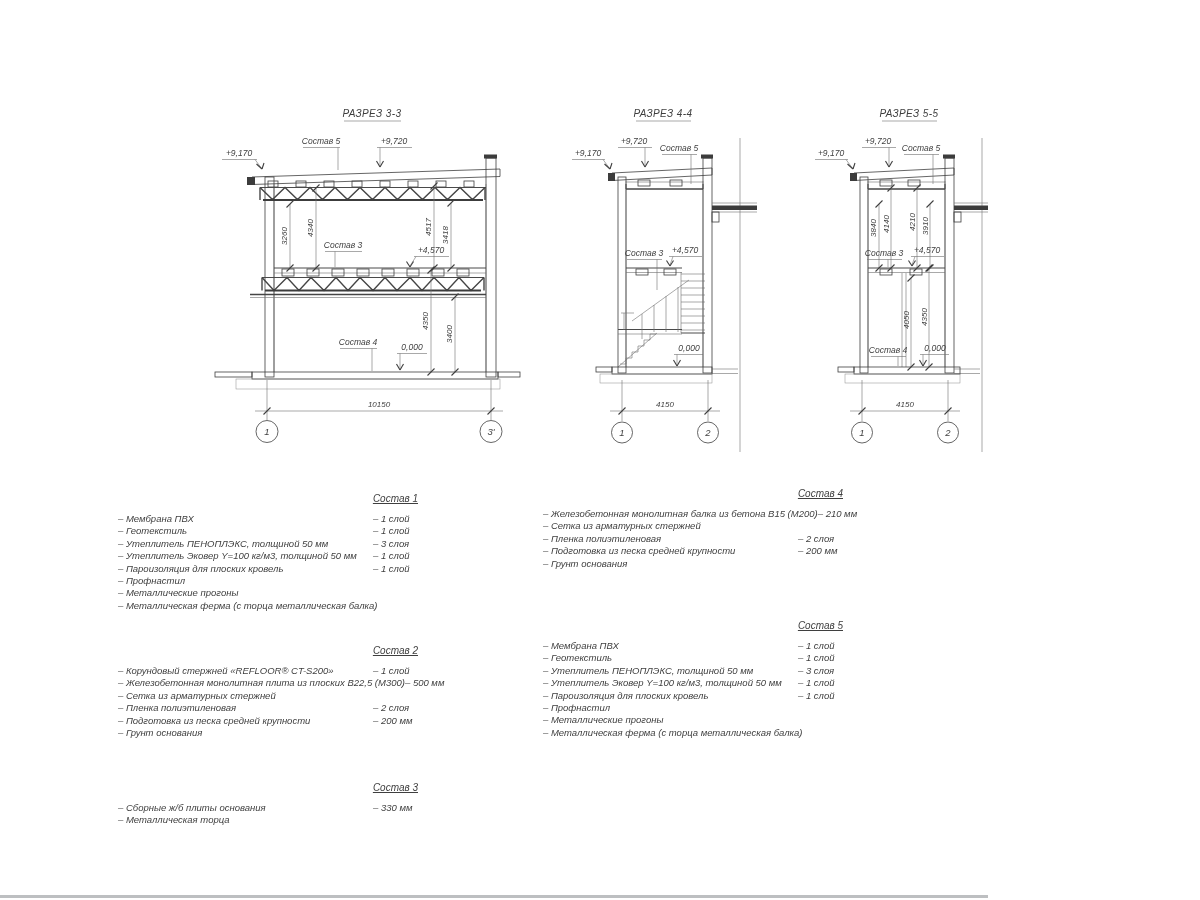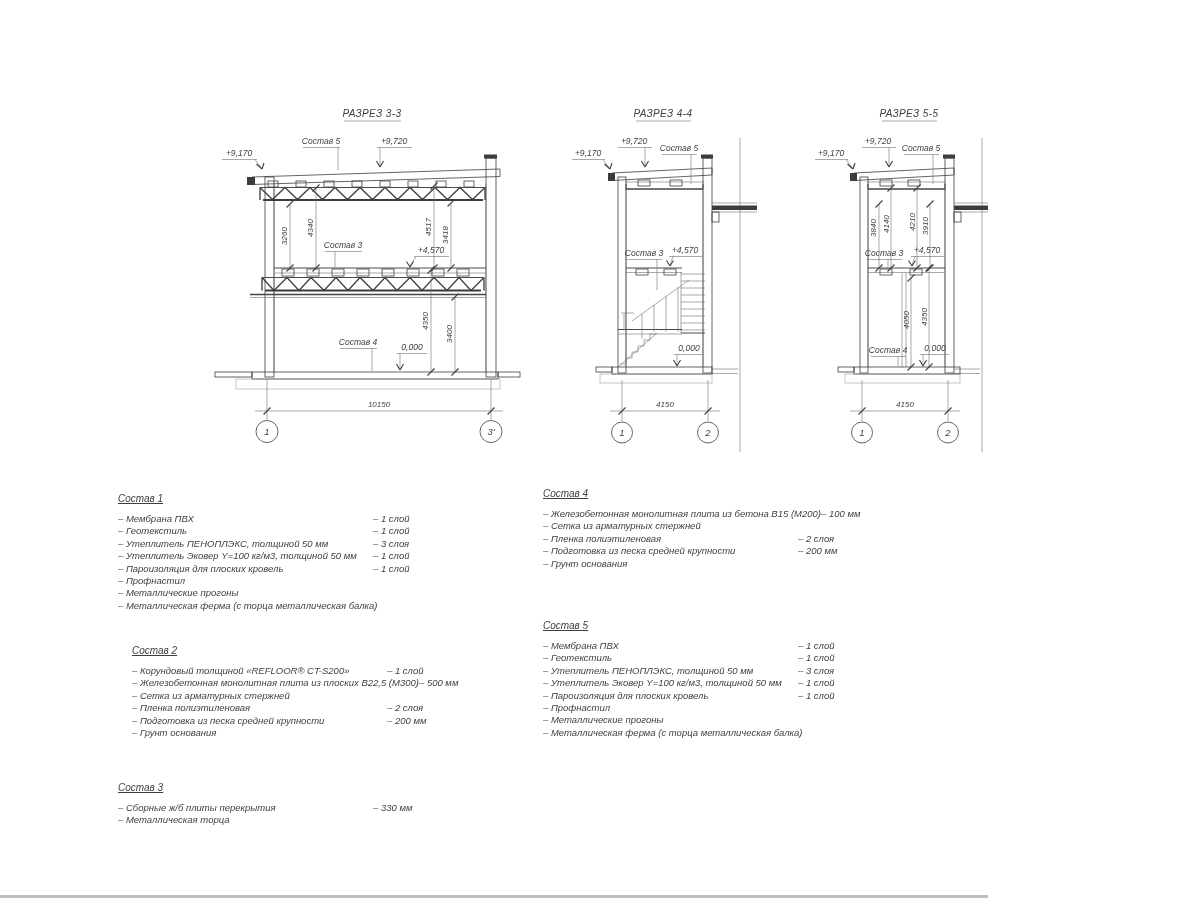--- a/index.html
+++ b/index.html
@@ -12,21 +12,21 @@
   .t-axis{font-size:9.5px;}
   .ln{stroke:#4a4a4a;stroke-width:1;fill:none;}
   .ln-thin{stroke:#6f6f6f;stroke-width:.6;fill:none;}
   .ln-xtra{stroke:#8a8a8a;stroke-width:.5;fill:none;}
   .ln-med{stroke:#454545;stroke-width:1.4;fill:none;}
   .ln-thick{stroke:#3c3c3c;stroke-width:2;fill:none;}
   .tick{stroke:#3f3f3f;stroke-width:1.1;fill:none;}
   .outl{stroke:#3f3f3f;stroke-width:.8;fill:none;}
   .dark{fill:#3c3c3c;stroke:none;}
   .comp-list{position:absolute;width:300px;color:#3f3f3f;font-style:italic;font-size:9.5px;}
-  .comp-title{text-align:left;text-decoration:underline;font-size:10px;margin:0 0 9px 0;font-weight:normal;}
+  .comp-title{text-align:right;text-decoration:underline;font-size:10px;margin:0 0 9px 0;font-weight:normal;}
   .comp-row{display:flex;line-height:12.4px;white-space:nowrap;}
   .comp-row .n{flex:1;overflow:visible;}
   .comp-row .v{width:45px;flex:none;}
   #bottombar{position:absolute;left:0;top:895px;width:1200px;height:3px;background:#bdbfc1;}
 </style>
 </head>
 <body>
 
 <div id="canvas">
 
@@ -422,24 +422,24 @@
   <div class="comp-row">
         <span class="n">– Металлические прогоны</span>
         <span class="v"></span>
       </div>
   <div class="comp-row">
         <span class="n">– Металлическая ферма (с торца металлическая балка)</span>
         <span class="v"></span>
       </div>
 </div>
 
-<div class="comp-list" style="left:132px;top:645px;">
+<div class="comp-list" style="left:118px;top:645px;">
   <div class="comp-title">Состав 2</div>
   <div class="comp-row">
-        <span class="n">– Корундовый толщиной «REFLOOR® CT-S200»</span>
+        <span class="n">– Корундовый стержней «REFLOOR® CT-S200»</span>
         <span class="v">– 1 слой</span>
       </div>
   <div class="comp-row">
         <span class="n">– Железобетонная  монолитная плита из плоских В22,5 (М300)</span>
         <span class="v">– 500 мм</span>
       </div>
   <div class="comp-row">
         <span class="n">– Сетка из арматурных стержней</span>
         <span class="v"></span>
       </div>
@@ -453,34 +453,34 @@
       </div>
   <div class="comp-row">
         <span class="n">– Грунт основания</span>
         <span class="v"></span>
       </div>
 </div>
 
 <div class="comp-list" style="left:118px;top:782px;">
   <div class="comp-title">Состав 3</div>
   <div class="comp-row">
-        <span class="n">– Сборные ж/б плиты перекрытия</span>
+        <span class="n">– Сборные ж/б плиты основания</span>
         <span class="v">– 330 мм</span>
       </div>
   <div class="comp-row">
         <span class="n">– Металлическая торца</span>
         <span class="v"></span>
       </div>
 </div>
 
 <div class="comp-list" style="left:543px;top:488px;">
   <div class="comp-title">Состав 4</div>
   <div class="comp-row">
-        <span class="n">– Железобетонная  монолитная плита из бетона В15 (М200)</span>
-        <span class="v">– 100 мм</span>
+        <span class="n">– Железобетонная  монолитная балка из бетона В15 (М200)</span>
+        <span class="v">– 210 мм</span>
       </div>
   <div class="comp-row">
         <span class="n">– Сетка из арматурных стержней</span>
         <span class="v"></span>
       </div>
   <div class="comp-row">
         <span class="n">– Пленка полиэтиленовая</span>
         <span class="v">– 2 слоя</span>
       </div>
   <div class="comp-row">

